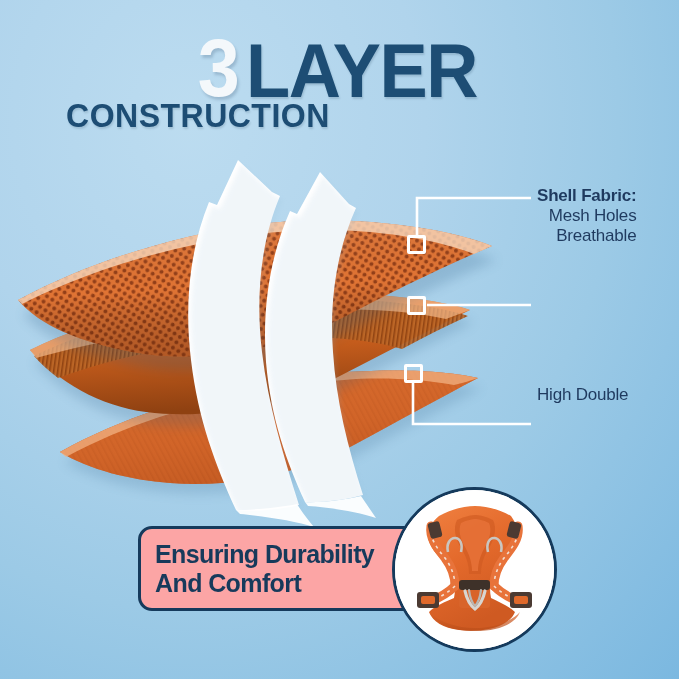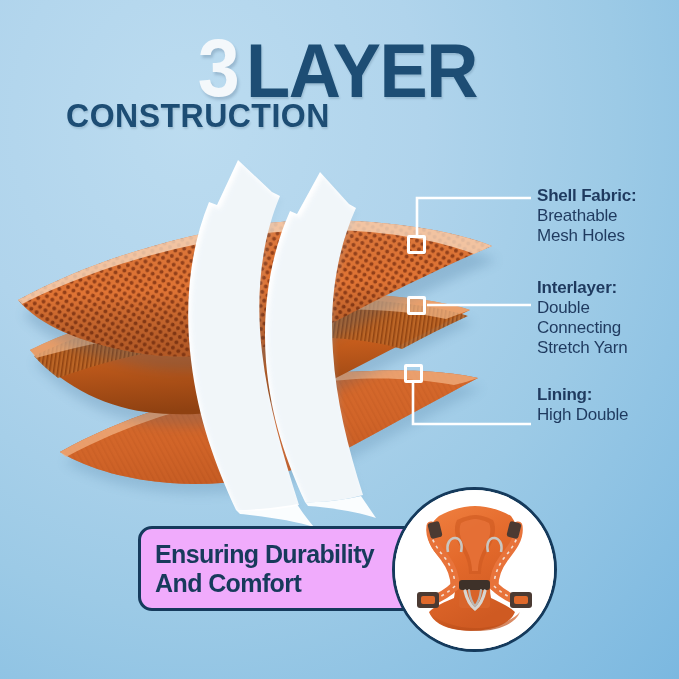--- a/index.html
+++ b/index.html
@@ -39,36 +39,36 @@
     text-shadow:1px 2px 2px rgba(30,60,90,0.16);
   }
 
   
   .layers { position:absolute; left:0; top:0; width:679px; height:679px; }
 
   
   .callout { position:absolute; color:#1f3a5f; }
   .callout .ttl { font-weight:bold; font-size:17px; letter-spacing:-0.2px; }
   .callout .bdy { font-size:17px; line-height:1.17; letter-spacing:-0.2px; }
-  #callout-shell      { left:537px; top:186px; }
+  #callout-shell      { left:537px; top:186px;text-align:right; }
   #callout-interlayer { left:537px; top:278px; }
   #callout-lining     { left:537px; top:385px; }
 
   .marker {
     position:absolute; width:19px; height:19px;
     border:3px solid #ffffff; background:transparent; border-radius:2px;
   }
   #marker-shell      { left:407px; top:235px; }
   #marker-interlayer { left:407px; top:296px; }
   #marker-lining     { left:404px; top:364px; }
 
   
   .tagline {
     position:absolute; left:138px; top:526px; width:280px; height:85px;
-    background:#f0abfc; border:3px solid #153a5c; border-radius:14px;
+    background:#fca5a5; border:3px solid #153a5c; border-radius:14px;
     display:flex; flex-direction:column; justify-content:center;
     padding:0 18px 0 14px;
   }
   .tagline .l1, .tagline .l2 {
     font-size:25px; font-weight:bold; color:#173a5b; letter-spacing:-0.6px;
     line-height:1.16;
   }
   .tagline .l1 { text-align:left; }
   .tagline .l2 { text-align:left; padding-right:4px; }
 
@@ -227,33 +227,26 @@
       <path d="M413,383 L413,424 L531,424"></path>
     </g>
   </svg>
 
   <div class="marker" id="marker-shell"></div>
   <div class="marker" id="marker-interlayer"></div>
   <div class="marker" id="marker-lining"></div>
 
   <div class="callout" id="callout-shell">
     <div class="ttl">Shell Fabric:</div>
+    <div class="bdy">Mesh Holes</div>
     <div class="bdy">Breathable</div>
-    <div class="bdy">Mesh Holes</div>
-  </div>
-
-  <div class="callout" id="callout-interlayer">
-    <div class="ttl">Interlayer:</div>
-    <div class="bdy">Double</div>
-    <div class="bdy">Connecting</div>
-    <div class="bdy">Stretch Yarn</div>
-  </div>
+  </div>
+
 
   <div class="callout" id="callout-lining">
-    <div class="ttl">Lining:</div>
     <div class="bdy">High Double</div>
   </div>
 
   <div class="tagline">
     <div class="l1">Ensuring Durability</div>
     <div class="l2">And Comfort</div>
   </div>
 
   <div class="product">
     <svg width="159" height="159" viewBox="0 0 159 159">

